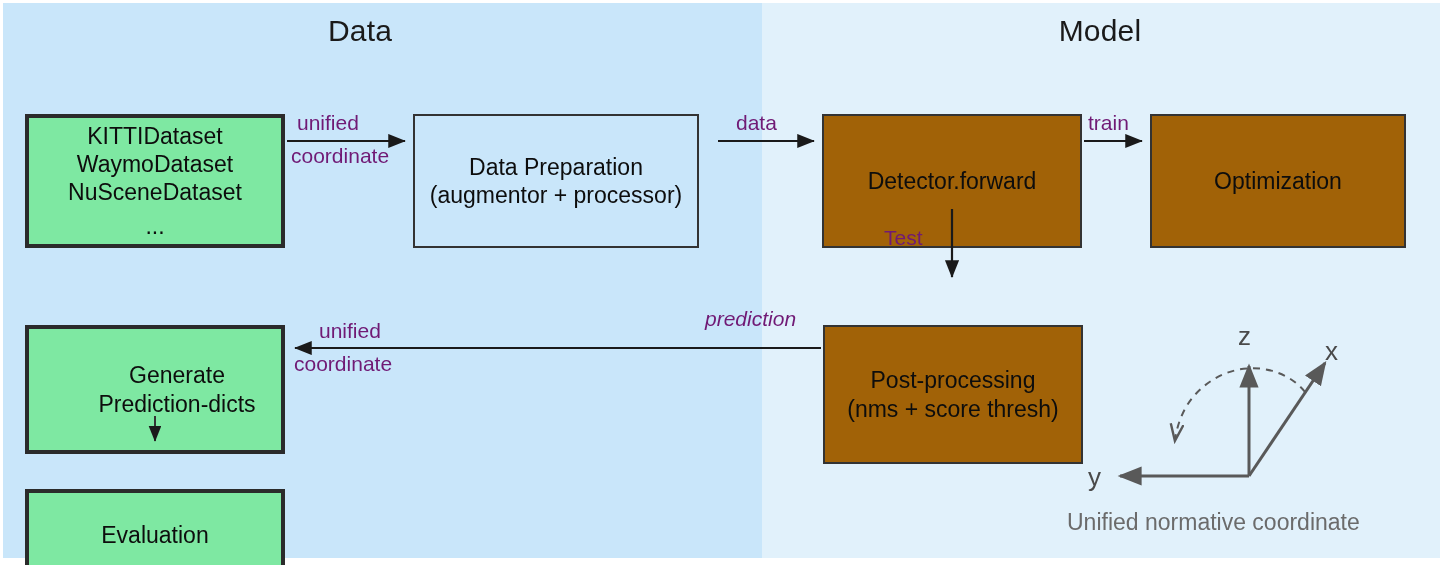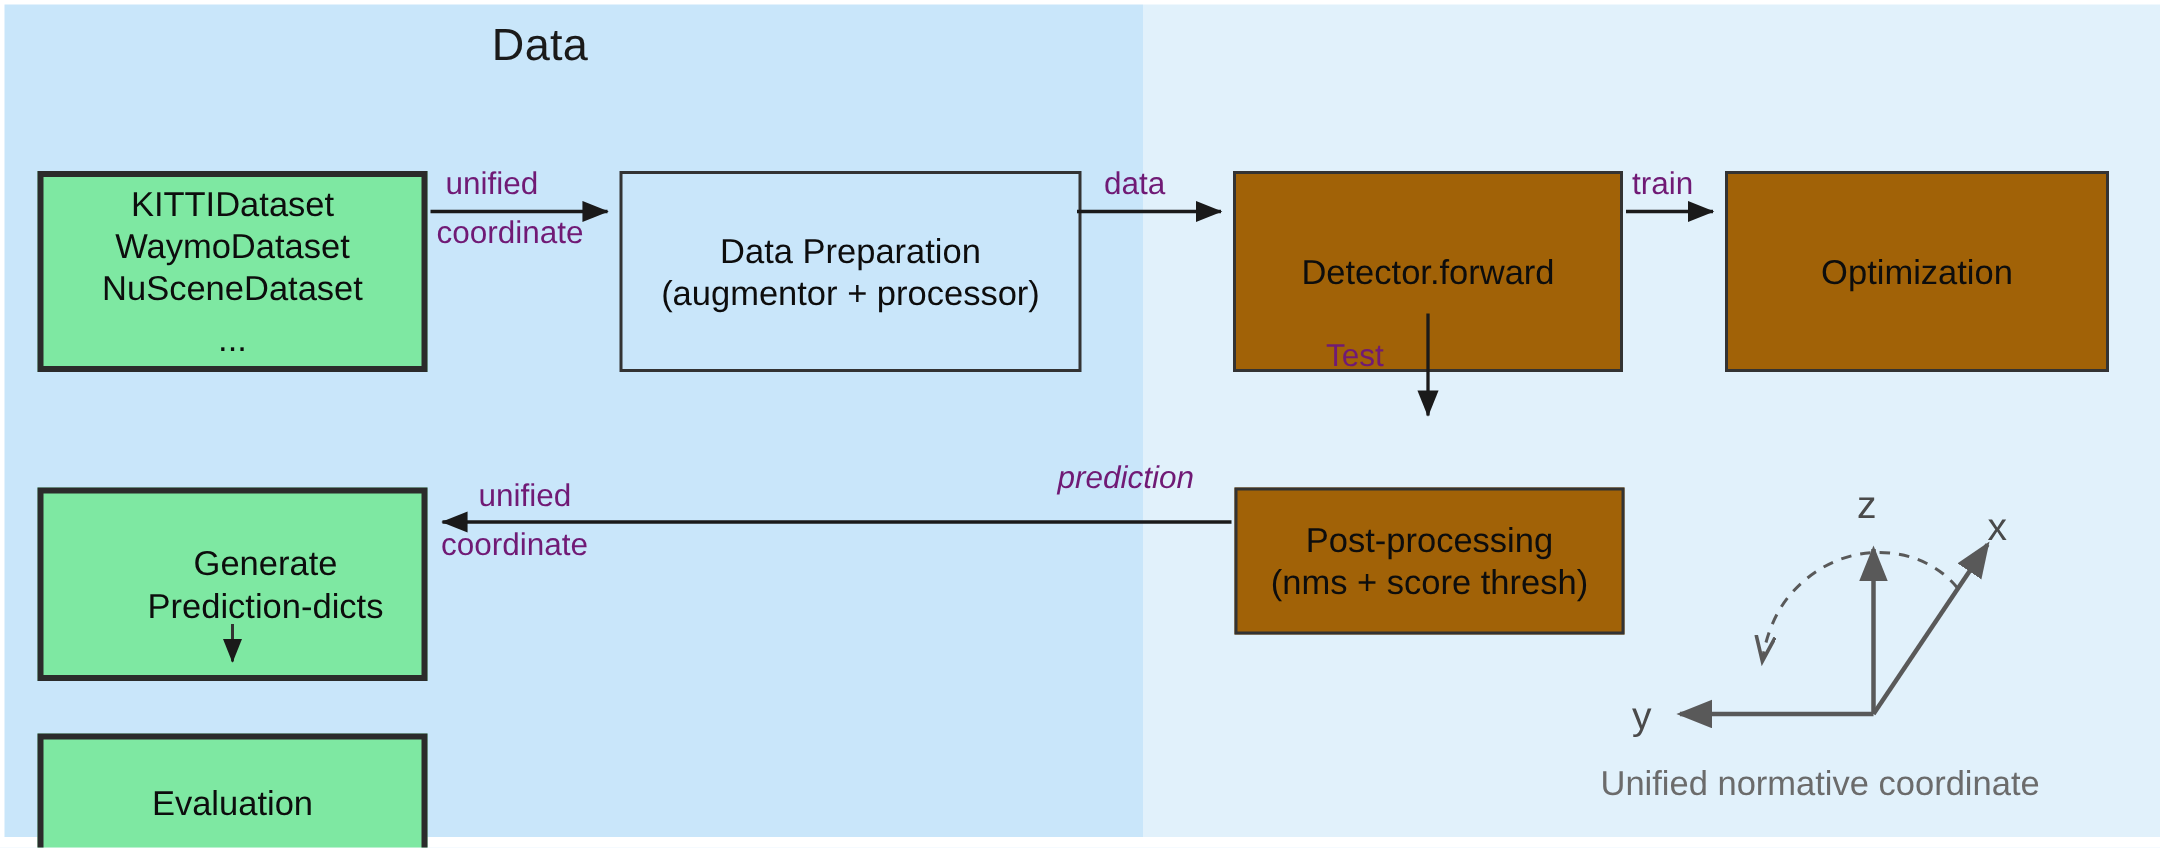--- a/index.html
+++ b/index.html
@@ -34,51 +34,52 @@
 </style>
 </head>
 <body>
 
 <div id="canvas">
 
   <div class="panel" id="panel-data"></div>
   <div class="panel" id="panel-model"></div>
 
   <div class="section-title" style="left:260px;top:14px;width:200px;">Data</div>
+  <div class="section-title" style="left:1000px;top:14px;width:200px;">Model</div>
 
   <div class="node green" style="left:25px;top:74px;width:260px;height:134px;">
     <div class="txt">
       <div>KITTIDataset</div>
       <div>WaymoDataset</div>
       <div>NuSceneDataset</div>
       <div style="height:6px;"></div>
       <div>...</div>
     </div>
   </div>
 
-  <div class="node blue-a" style="left:413px;top:74px;width:308px;height:134px;">
+  <div class="node blue-a" style="left:413px;top:74px;width:286px;height:134px;">
     <div class="txt">
       <div>Data Preparation</div>
       <div>(augmentor + processor)</div>
     </div>
   </div>
 
   <div class="node blue-b" style="left:822px;top:74px;width:260px;height:134px;">
     <div class="txt">
       <div>Detector.forward</div>
     </div>
   </div>
 
   <div class="node blue-b" style="left:1150px;top:74px;width:256px;height:134px;">
     <div class="txt">
       <div>Optimization</div>
     </div>
   </div>
 
-  <div class="node blue-b" style="left:823px;top:285px;width:260px;height:98px;">
+  <div class="node blue-b" style="left:823px;top:285px;width:260px;height:139px;">
     <div class="txt">
       <div>Post-processing</div>
       <div>(nms + score thresh)</div>
     </div>
   </div>
 
   <div class="node green" style="left:25px;top:285px;width:260px;height:129px;padding-left:44px;">
     <div class="txt">
       <div>Generate</div>
       <div>Prediction-dicts</div>

